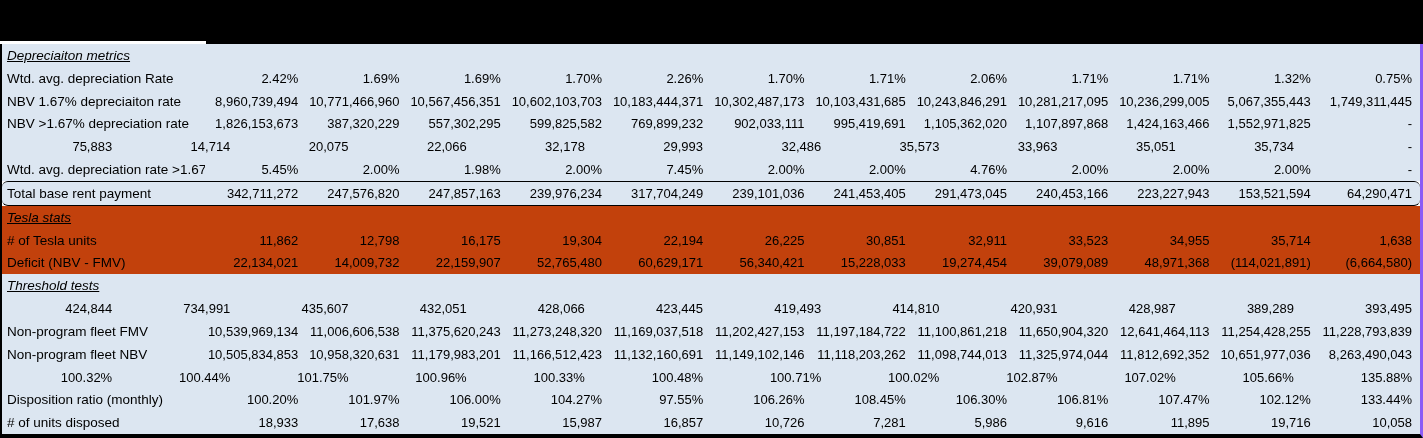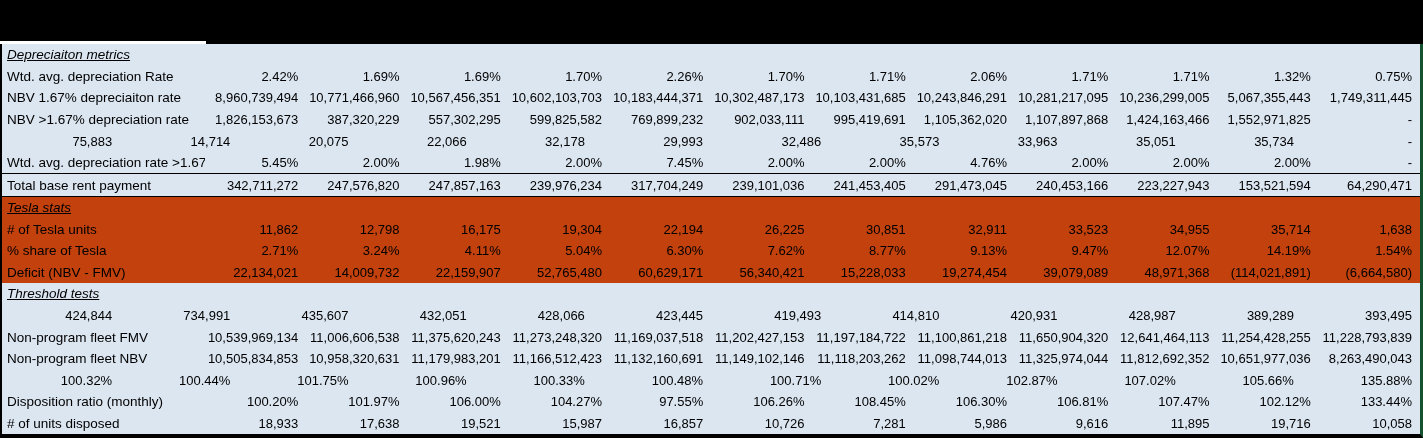--- a/index.html
+++ b/index.html
@@ -9,27 +9,27 @@
   }
   .band {
     position:absolute; top:0; left:0; width:1423px; height:44px; background:#000;
   }
   .band-notch {
     position:absolute; top:41px; left:0; width:206px; height:3px; background:#fff;
   }
   .table {
     position:absolute; top:44px; left:0; width:1423px; height:394px;
     box-sizing:border-box;
-    border-left:2px solid #000; border-right:3px solid #14532d; border-bottom:4px solid #000;
+    border-left:2px solid #000; border-right:3px solid #8b5cf6; border-bottom:4px solid #000;
     display:flex; flex-direction:column;
   }
   .row { flex:1 1 0; display:flex; align-items:center; min-height:0; }
   .row.blue  { background:var(--row-fill, #dce6f1); }
   .row.white { background:#c2410c; }
-  .row.total { border-top:1px solid #000; border-bottom:1px solid #000; }
+  .row.total { border-top:1px solid #000; border-bottom:1px solid #000;border-radius:6px; }
   .label {
     flex:0 0 203px; width:203px; padding-left:5px; box-sizing:border-box;
     font-size:13.5px; white-space:nowrap; overflow:hidden;
   }
   .cell {
     flex:1 1 0; text-align:right; padding-right:8px; box-sizing:border-box;
     font-size:13px; white-space:nowrap;
   }
   .section-title-text { font-style:italic; text-decoration:underline; font-size:13.5px; }
 </style>
@@ -169,35 +169,20 @@
         <div class="cell">22,194</div>
         <div class="cell">26,225</div>
         <div class="cell">30,851</div>
         <div class="cell">32,911</div>
         <div class="cell">33,523</div>
         <div class="cell">34,955</div>
         <div class="cell">35,714</div>
         <div class="cell">1,638</div>
       </div>
       <div class="row white">
-        <div class="label">% share of Tesla</div>
-        <div class="cell">2.71%</div>
-        <div class="cell">3.24%</div>
-        <div class="cell">4.11%</div>
-        <div class="cell">5.04%</div>
-        <div class="cell">6.30%</div>
-        <div class="cell">7.62%</div>
-        <div class="cell">8.77%</div>
-        <div class="cell">9.13%</div>
-        <div class="cell">9.47%</div>
-        <div class="cell">12.07%</div>
-        <div class="cell">14.19%</div>
-        <div class="cell">1.54%</div>
-      </div>
-      <div class="row white">
         <div class="label">Deficit (NBV - FMV)</div>
         <div class="cell">22,134,021</div>
         <div class="cell">14,009,732</div>
         <div class="cell">22,159,907</div>
         <div class="cell">52,765,480</div>
         <div class="cell">60,629,171</div>
         <div class="cell">56,340,421</div>
         <div class="cell">15,228,033</div>
         <div class="cell">19,274,454</div>
         <div class="cell">39,079,089</div>

